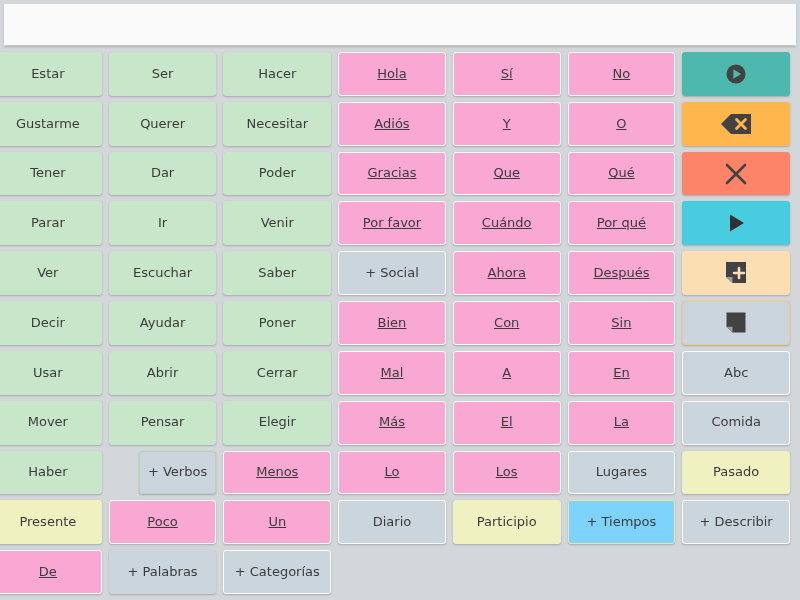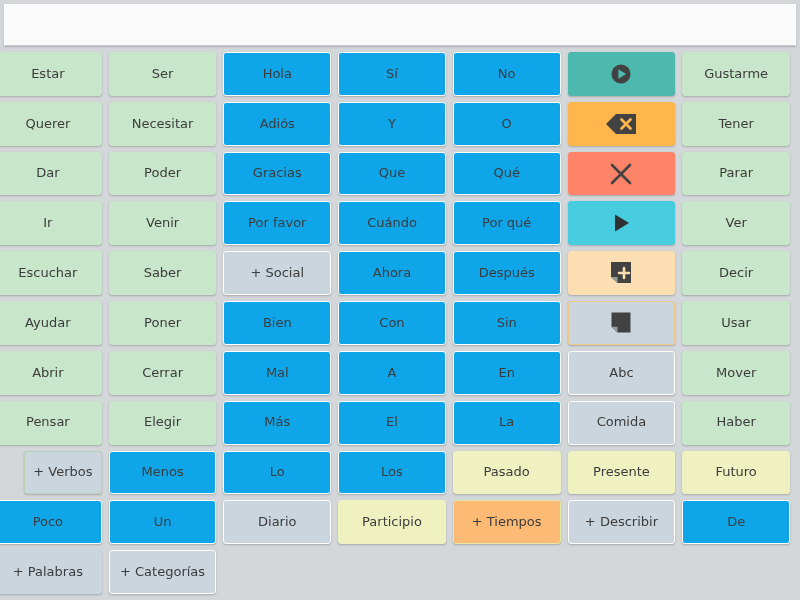--- a/index.html
+++ b/index.html
@@ -74,24 +74,24 @@
     overflow: hidden;
     user-select: none;
     text-align: center;
     line-height: 1.1;
     padding: 2px 3px;
   }
 
   
   .c-verb   { background: #c8e6c9; border-color: #c8e6c9; }
   .c-tense  { background: #eff2c0; border-color: #eff2c0; }
-  .c-core   { background: #0ea5e9; border-color: #ffffff; }
+  .c-core   { background: #f9a8d4; border-color: #ffffff; text-decoration: underline; }
   .c-nav    { background: #cbd5dd; border-color: #ffffff; text-align: center; }
   .c-nav-green  { background: #cbd5dd; border-color: #b9d3ba; margin-left: 30px; }
-  .c-nav-yellow { background: #fdba74; border-color: #e4e8a8; }
+  .c-nav-yellow { background: #7dd3fc; border-color: #e4e8a8; }
   .c-nav-plain  { background: #cbd5dd; border-color: #cbd5dd; }
   .c-speak  { background: #4cb8ae; border-color: #4cb8ae; }
   .c-delete { background: #ffb74d; border-color: #ffb74d; }
   .c-clear  { background: #fd8468; border-color: #fd8468; }
   .c-play   { background: #47cce0; border-color: #47cce0; }
   .c-addnote{ background: #fbdfb3; border-color: #fbdfb3; }
   .c-note   { background: #cbd5dd; border-color: #f0c98a; }
 
   .cell .label { pointer-events: none; }
 
@@ -108,20 +108,23 @@
     <span id="message-text"></span>
   </div>
 
   <div id="grid">
       <div class="cell c-verb">
         <span class="label">Estar</span>
       </div>
       <div class="cell c-verb">
         <span class="label">Ser</span>
       </div>
+      <div class="cell c-verb">
+        <span class="label">Hacer</span>
+      </div>
       <div class="cell c-core">
         <span class="label">Hola</span>
       </div>
       <div class="cell c-core">
         <span class="label">Sí</span>
       </div>
       <div class="cell c-core">
         <span class="label">No</span>
       </div>
       <div class="cell c-speak">
@@ -311,29 +314,29 @@
       </div>
       <div class="cell c-core">
         <span class="label">Menos</span>
       </div>
       <div class="cell c-core">
         <span class="label">Lo</span>
       </div>
       <div class="cell c-core">
         <span class="label">Los</span>
       </div>
+      <div class="cell c-nav">
+        <span class="label">Lugares</span>
+      </div>
       <div class="cell c-tense">
         <span class="label">Pasado</span>
       </div>
       <div class="cell c-tense">
         <span class="label">Presente</span>
       </div>
-      <div class="cell c-tense">
-        <span class="label">Futuro</span>
-      </div>
       <div class="cell c-core">
         <span class="label">Poco</span>
       </div>
       <div class="cell c-core">
         <span class="label">Un</span>
       </div>
       <div class="cell c-nav">
         <span class="label">Diario</span>
       </div>
       <div class="cell c-tense">

